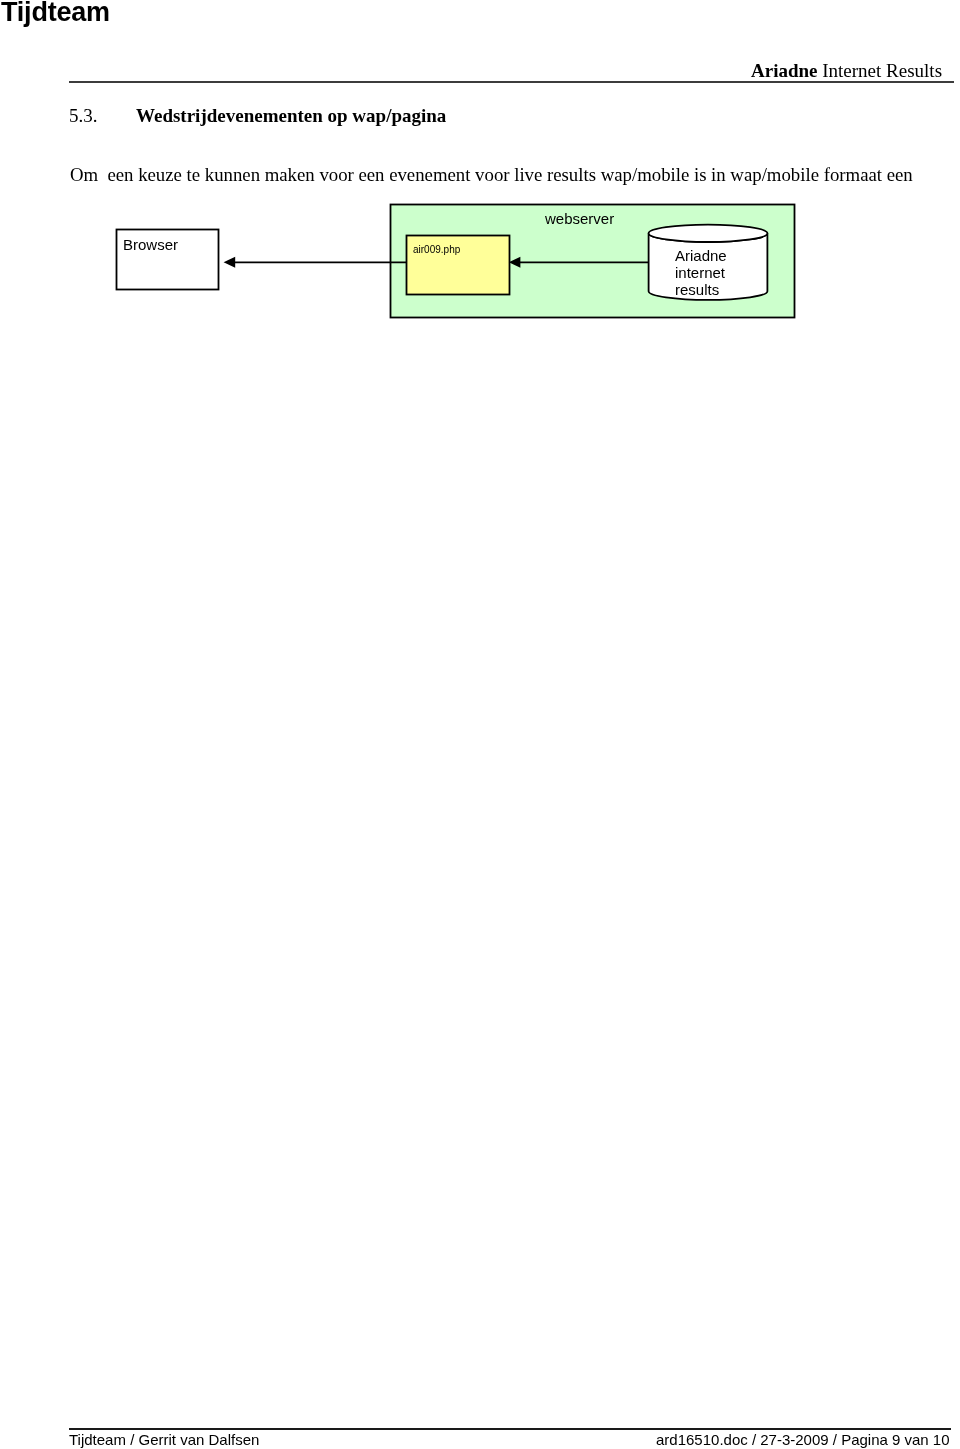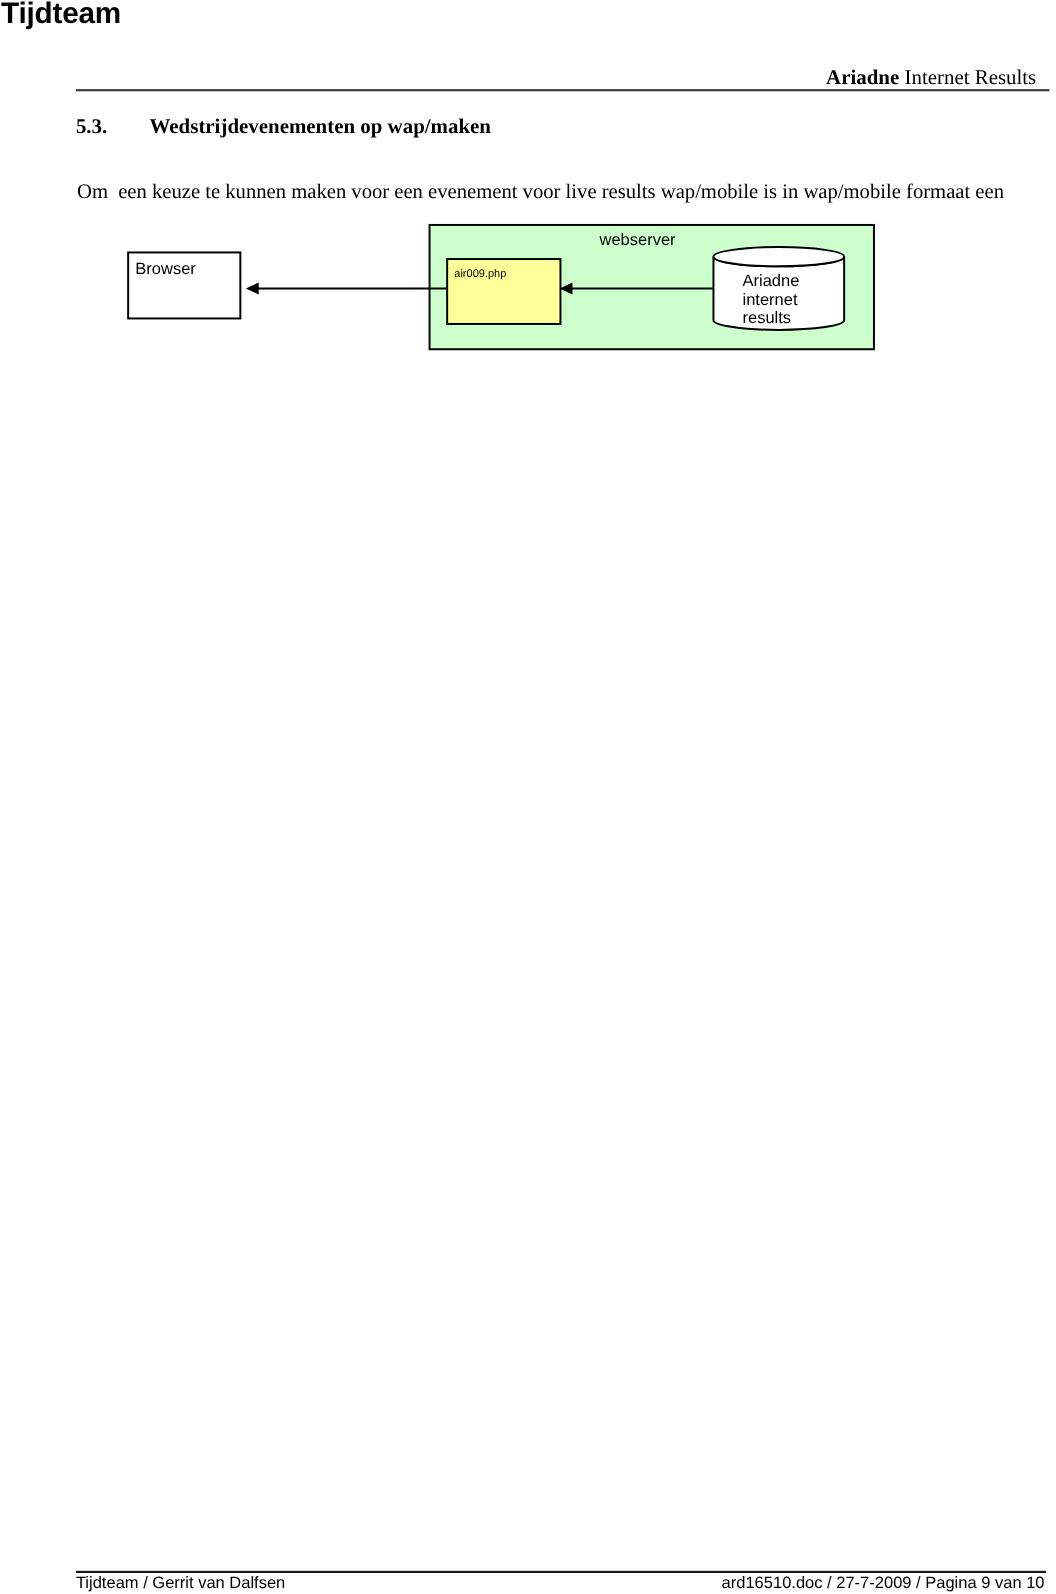--- a/index.html
+++ b/index.html
@@ -4,21 +4,21 @@
 <style>
   html,body{margin:0;padding:0;background:#ffffff;}
   body{width:960px;height:1449px;position:relative;overflow:hidden;-webkit-font-smoothing:antialiased;
        font-family:"Liberation Serif",serif;color:#000;}
   .page{position:absolute;left:0;top:0;width:960px;height:1049px;transform:translateZ(0);}
   #logo{position:absolute;left:1px;top:-3px;font-family:"Liberation Sans",sans-serif;
         font-weight:bold;font-size:27px;letter-spacing:-0.2px;color:#000;line-height:30px;}
   #hdr-right{position:absolute;left:751px;top:61px;font-size:19px;line-height:19px;white-space:nowrap;}
   #hdr-right b{font-weight:bold;}
   #hdr-rule{position:absolute;left:69px;top:81px;width:885px;height:0;border-top:2px solid #3c3c3c;}
-  #h-num{position:absolute;left:69px;top:105px;font-size:19px;font-weight:bold;line-height:22px;}
+  #h-num{position:absolute;left:69px;top:105px;font-size:19px;font-weight:normal;line-height:22px;}
   #h-title{position:absolute;left:136px;top:105px;font-size:19px;font-weight:bold;line-height:22px;}
   #body-par{position:absolute;left:70px;top:131px;width:842px;font-size:18.8px;line-height:23px;word-spacing:-0.06px;}
   .bl{display:block;white-space:pre;width:842px;margin-top:32px;}
   
   #diagram{position:absolute;left:0;top:0;width:960px;height:1449px;}
   #lbl-webserver{position:absolute;left:545px;top:210px;font-family:Liberation Sans, sans-serif;font-size:15px;line-height:17px;white-space:nowrap;}
   #lbl-browser{position:absolute;left:123px;top:236px;font-family:"Liberation Sans",sans-serif;font-size:15px;line-height:17px;white-space:nowrap;}
   #lbl-script{position:absolute;left:413px;top:241px;font-family:"Liberation Sans",sans-serif;font-size:10px;line-height:17px;white-space:nowrap;}
   #lbl-db{position:absolute;left:675px;top:246.5px;font-family:"Liberation Sans",sans-serif;font-size:15px;line-height:17.2px;white-space:nowrap;}
   #lbl-db span{display:block;}
@@ -29,21 +29,21 @@
 </style>
 </head>
 <body>
 
 <div class="page">
   <div id="logo">Tijdteam</div>
   <div id="hdr-right"><b>Ariadne</b><span> Internet Results</span></div>
   <div id="hdr-rule"></div>
 
   <div id="h-num">5.3.</div>
-  <div id="h-title">Wedstrijdevenementen op wap/maken</div>
+  <div id="h-title">Wedstrijdevenementen op wap/pagina</div>
   <div id="body-par">
       <span class="bl">Om  een keuze te kunnen maken voor een evenement voor live results wap/mobile is in wap/mobile formaat een</span>
     </div>
 
   <svg id="diagram" viewBox="0 0 960 1449" width="960" height="1449">
     <rect id="d-webserver-box" x="390.5" y="204.5" width="404" height="113" fill="#ccffcc" stroke="#000000" stroke-width="1.8"></rect>
     <rect id="d-browser-box" x="116.5" y="229.5" width="102" height="60" fill="#ffffff" stroke="#000000" stroke-width="1.8"></rect>
     <rect id="d-script-box" x="406.5" y="235.5" width="103" height="59" fill="#ffff99" stroke="#000000" stroke-width="1.8"></rect>
     <path id="d-db-body" d="M648.6 233.3 L648.6 291.2 A59.4 8.7 0 0 0 767.4 291.2 L767.4 233.3 A59.4 8.7 0 0 1 648.6 233.3 Z" fill="#ffffff" stroke="#000000" stroke-width="1.8"></path>
     <ellipse id="d-db-top" cx="708" cy="233.3" rx="59.4" ry="8.7" fill="#ffffff" stroke="#000000" stroke-width="1.8"></ellipse>
@@ -56,14 +56,14 @@
   <div id="lbl-browser">Browser</div>
   <div id="lbl-script">air009.php</div>
   <div id="lbl-db">
       <span>Ariadne</span>
       <span>internet</span>
       <span>results</span>
     </div>
 
   <div id="ftr-rule"></div>
   <div id="ftr-left">Tijdteam / Gerrit van Dalfsen</div>
-  <div id="ftr-right">ard16510.doc / 27-7-2009 / Pagina 9 van 10</div>
+  <div id="ftr-right">ard16510.doc / 27-3-2009 / Pagina 9 van 10</div>
 </div>
 
 </body></html>

